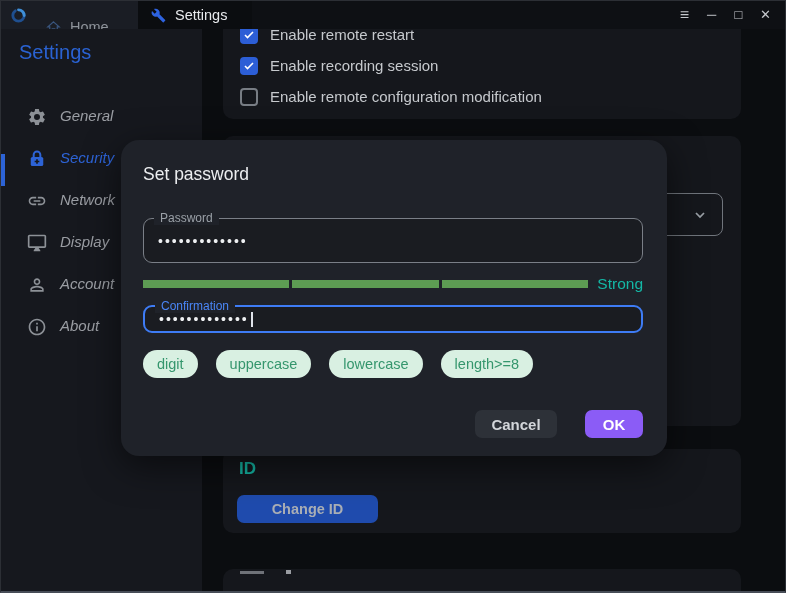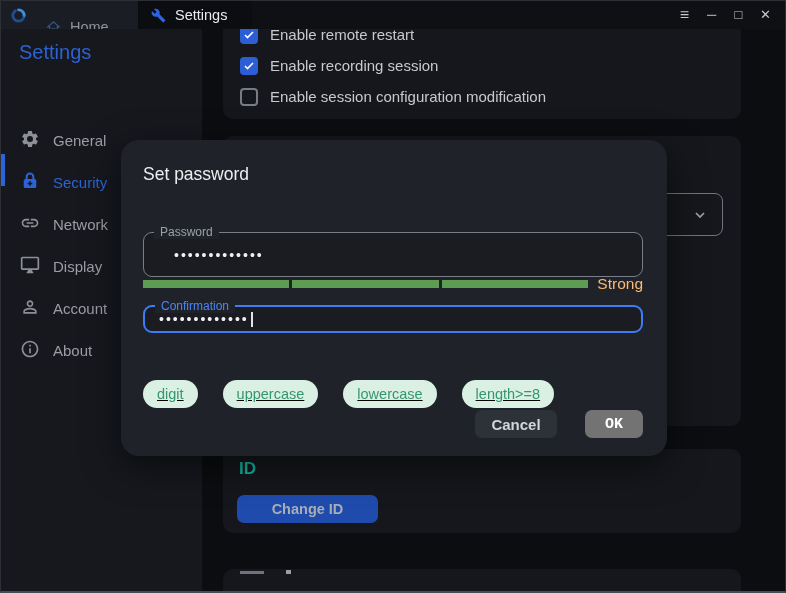--- a/index.html
+++ b/index.html
@@ -18,21 +18,21 @@
   .tab-label { font-size:14.5px; color:#8e939a; margin-left:9px; }
   .tab-settings { width:114px; background:#0b0d10; padding-left:13px; }
   .tab-settings .tab-label { color:#e8eaed; }
   .win-controls { margin-left:auto; display:flex; align-items:center; margin-right:6px; }
   .win-btn { width:27px; text-align:center; color:#c6c9ce; font-size:13px; line-height:28px; }
   .win-btn.menu { font-size:16px; }
   
   .sidebar { position:absolute; left:0; top:28px; width:201px; height:565px; background:#16181e; }
   .sidebar-title { margin:12px 0 0 18px; font-size:20px; color:#2a62d2; font-weight:400; }
   .nav { position:absolute; top:78px; left:0; width:100%; }
-  .nav-item { position:relative; height:42px; display:flex; align-items:flex-end; padding-left:19px; }
+  .nav-item { position:relative; height:42px; display:flex; align-items:flex-start; padding-left:26px;font-style:italic; }
   .nav-item .icon { width:20px; height:20px; }
   .nav-item .icon svg { width:20px; height:20px; fill:#8d9197; }
   .nav-item .nav-label { margin-left:13px; font-size:15px; color:#9b9ea4; }
   .nav-item.active .nav-label { color:#2d63d6; }
   .nav-indicator { position:absolute; left:0; top:5px; width:4px; height:32px; background:#2d63d6; }
   
   .main { position:absolute; left:201px; top:28px; width:584px; height:564px; overflow:hidden; }
   .card { position:absolute; left:21px; width:518px; background:#15171c; border-radius:10px; }
   .card-permissions { top:-14px; height:104px; padding-top:4px; }
   .perm-row { height:31px; display:flex; align-items:center; padding-left:17px; }
@@ -54,42 +54,42 @@
   .card-next { top:540px; height:60px; }
   .sliver-a { position:absolute; left:17px; top:2px; width:24px; height:3px; background:#6f7278; }
   .sliver-b { position:absolute; left:63px; top:1px; width:5px; height:4px; background:#9a9da2; }
   
   .dialog { position:absolute; left:120px; top:139px; width:546px; height:316px;
     background:#1f2229; border-radius:18px; box-shadow:0 10px 36px rgba(0,0,0,.55); }
   .dialog-title { margin:24px 0 0 22px; font-size:17.5px; font-weight:normal; color:#eceef0; }
   .field { position:absolute; left:22px; width:500px; height:45px;
     border:1px solid #7a7f87; border-radius:9px; background:#1a1c21;
     display:flex; align-items:center; }
-  .field-password { top:92px;padding-left:16px; }
+  .field-password { top:78px; }
   .field-confirmation { top:165px; height:28px; border:2px solid #3e7cf5; }
   .field-label { position:absolute; top:-8px; left:10px; padding:0 6px;
     background:#1f2229; font-size:12px; color:#9aa0a7; line-height:14px; }
   .field-confirmation .field-label { color:#4a86f7; }
   .masked { padding-left:14px; font-size:14px; letter-spacing:2px; color:#eef0f2; }
   .caret { display:inline-block; width:2px; height:15px; background:#dfe3ea;
     vertical-align:middle; margin-left:2px; }
   .strength-row { position:absolute; left:22px; top:135px; width:500px;
     display:flex; align-items:center; }
   .strength-bar { flex:1; height:8px; display:flex; gap:3px; }
   .strength-seg { flex:1; background:#5d9c53; }
-  .strength-label { margin-left:9px; font-size:15.5px; color:#fdba74; }
-  .chips { position:absolute; left:22px; top:240px; display:flex; gap:25px;text-decoration:underline; }
+  .strength-label { margin-left:9px; font-size:15.5px; color:#14b8a6; }
+  .chips { position:absolute; left:22px; top:210px; display:flex; gap:18px; }
   .chip { height:28px; line-height:28px; padding:0 14px; border-radius:14px;
     background:#d9f0e2; color:#35966d; font-size:14.5px; }
   .dialog-buttons { position:absolute; left:22px; top:270px; width:500px;
     display:flex; justify-content:flex-end; gap:28px; }
   .btn { height:28px; border:none; border-radius:7px; font-family:inherit;
     font-weight:bold; font-size:15px; }
   .btn-cancel { width:82px; background:#2d3138; color:#d3d6da; }
-  .btn-ok { width:58px; background:#737373; color:#ffffff;font-family:Liberation Mono, monospace; }
+  .btn-ok { width:58px; background:#8b5cf6; color:#ffffff; }
 </style>
 </head>
 <body>
 
 <div id="window">
 
   <div class="titlebar">
     <div class="tab-left-group">
       <svg class="logo" viewBox="0 0 24 24">
         <circle cx="12" cy="12" r="8" fill="none" stroke="#1f4f8f" stroke-width="4" stroke-dasharray="38 12" stroke-dashoffset="6" stroke-linecap="round"></circle>
@@ -194,21 +194,21 @@
       <div class="perm-row">
         <span class="checkbox checked">
           <svg viewBox="0 0 24 24">
               <polyline points="20 6 9 17 4 12" fill="none" stroke="#ffffff" stroke-width="3.2"></polyline>
             </svg>
         </span>
         <span class="perm-label">Enable recording session</span>
       </div>
       <div class="perm-row">
         <span class="checkbox unchecked"></span>
-        <span class="perm-label">Enable session configuration modification</span>
+        <span class="perm-label">Enable remote configuration modification</span>
       </div>
     </div>
 
     <div class="card card-password-section">
       <div class="dropdown">
         <svg class="chev" viewBox="0 0 24 24">
           <polyline points="6 9 12 15 18 9" fill="none" stroke="#9aa0a6" stroke-width="2.6"></polyline>
         </svg>
       </div>
     </div>

